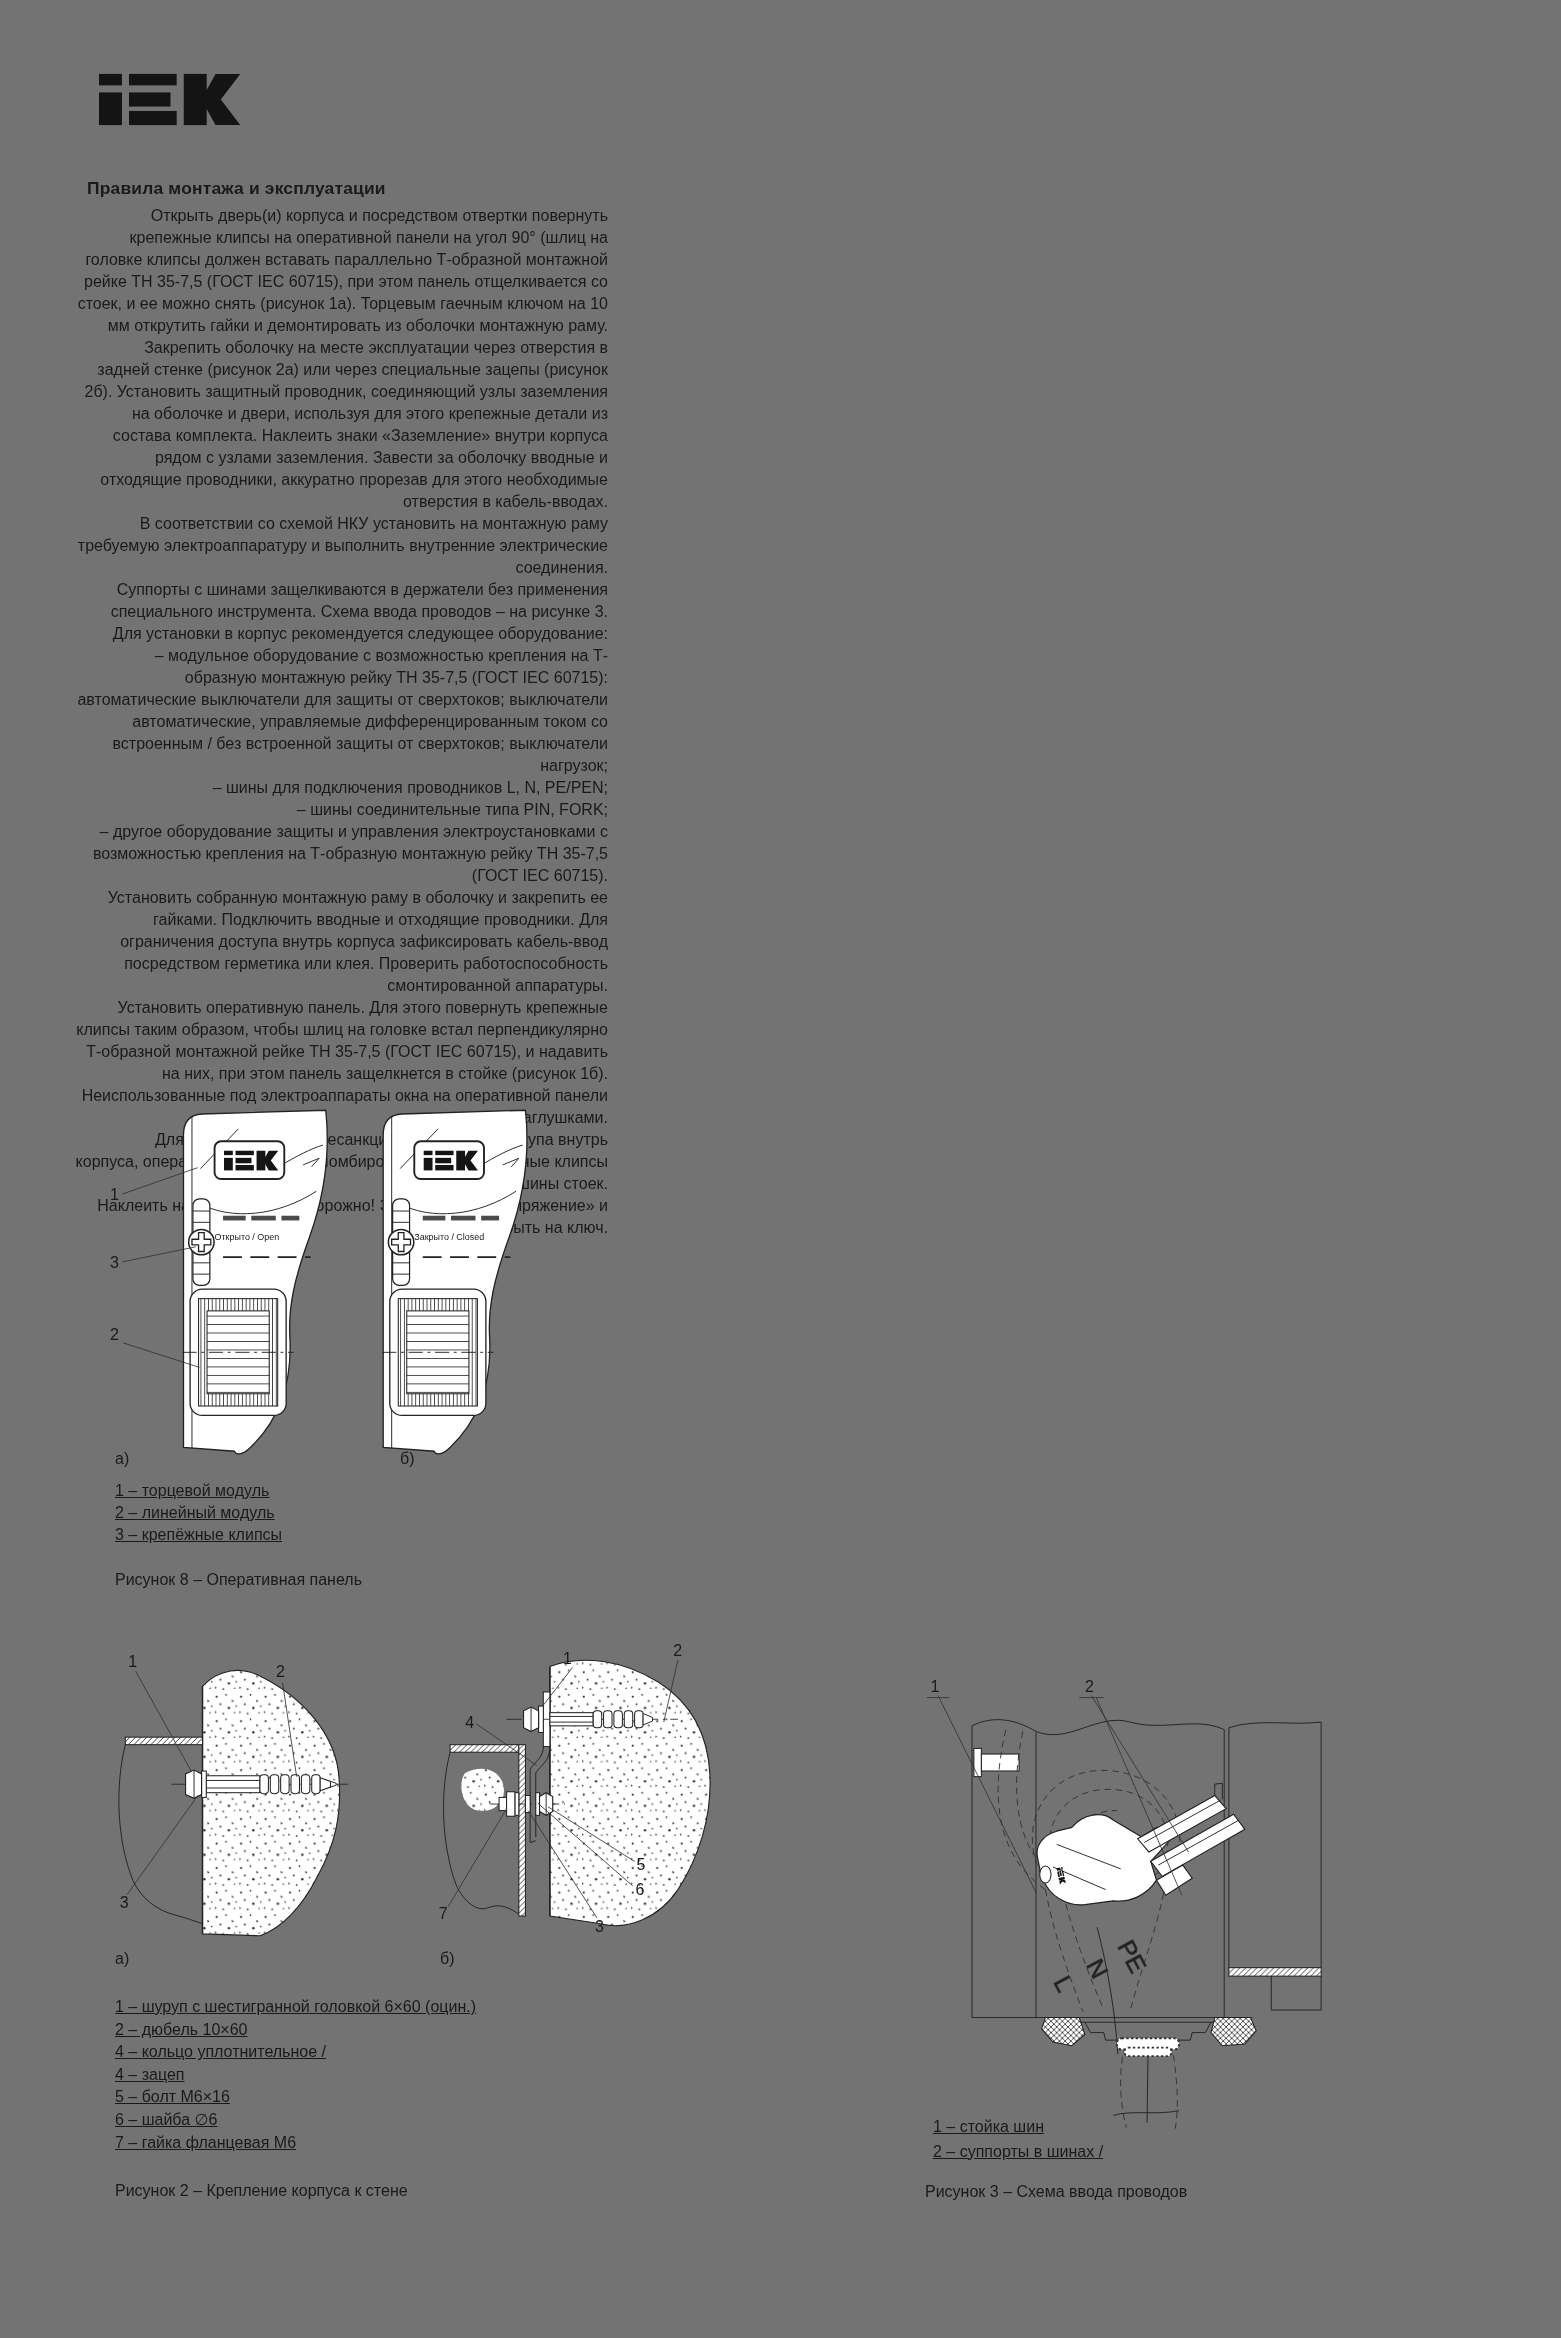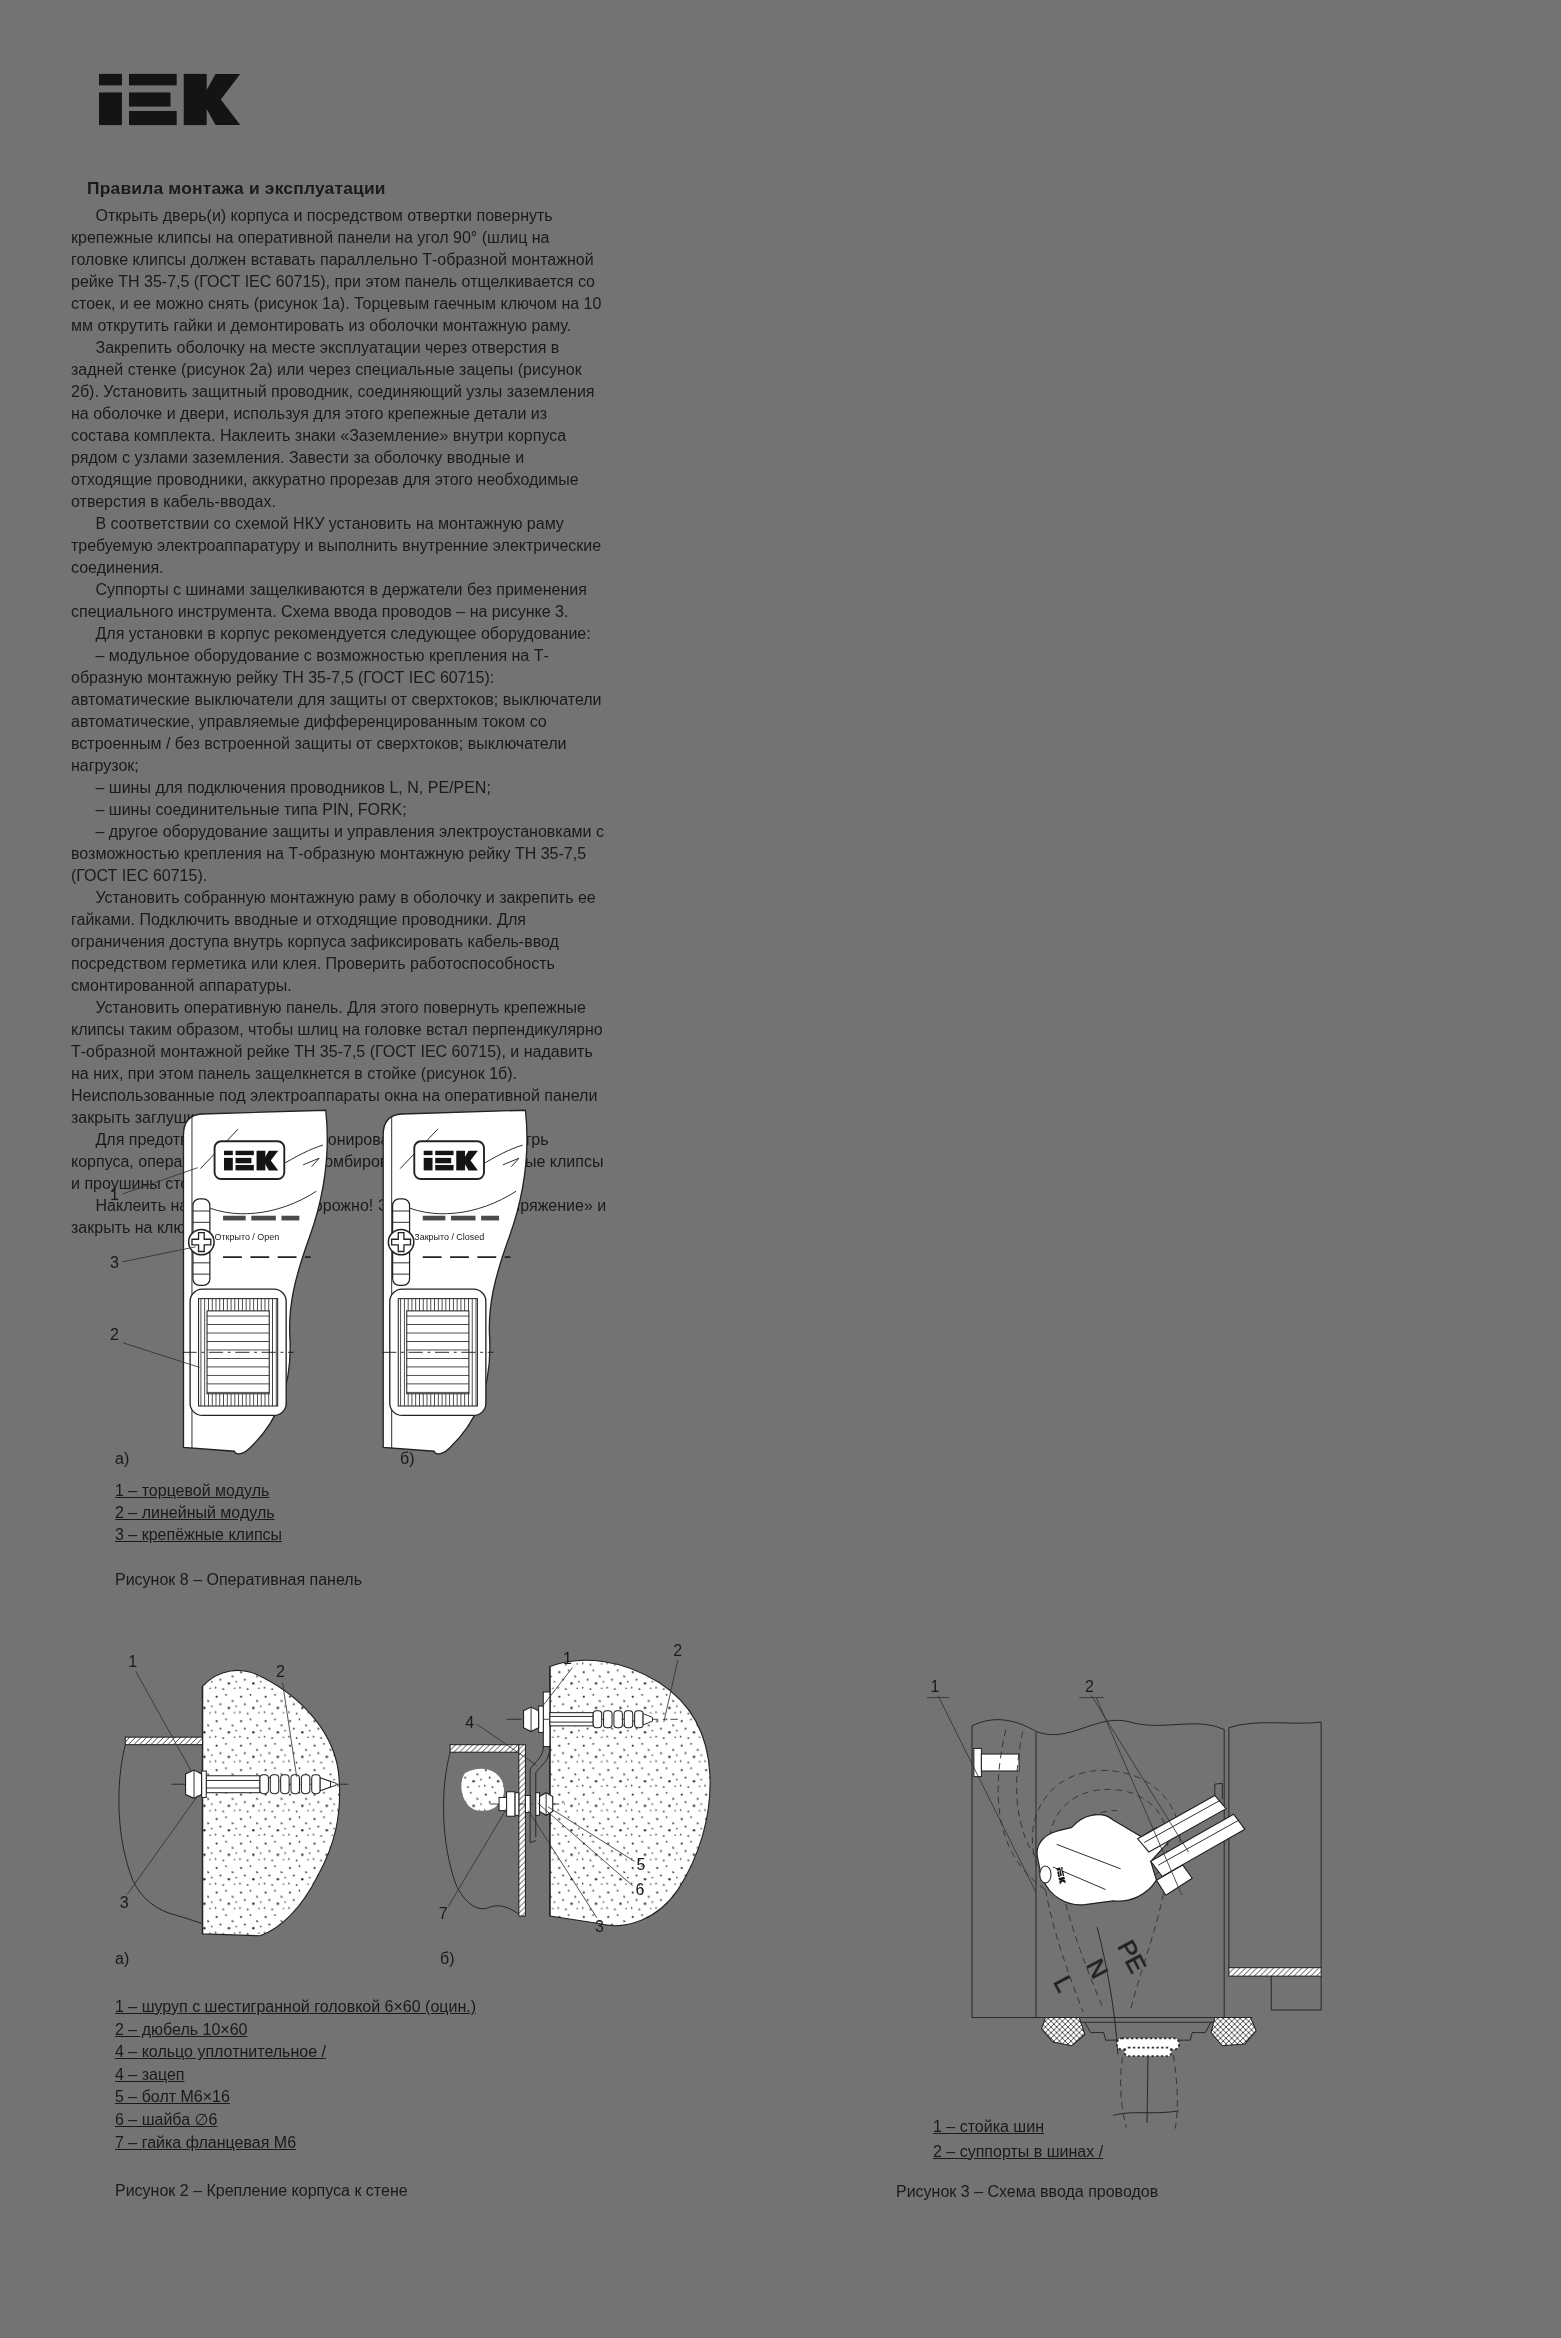--- a/index.html
+++ b/index.html
@@ -1,20 +1,20 @@
 <!DOCTYPE html>
 <html style="font-size:15px"><head>
 <meta charset="utf-8">
 <style>
   html,body{margin:0;padding:0;background:#fff;}
   .page{position:relative;width:1561px;height:2338px;background:#737373;overflow:hidden;
         font-family:"Liberation Sans",sans-serif;color:#1a1a1a;}
   .abs{position:absolute;}
   .heading{font-size:17.4px;font-weight:bold;letter-spacing:0.2px;}
-  .body-text{font-size:16px;line-height:22px;width:537px;text-align:left;}
+  .body-text{font-size:16px;line-height:22px;width:537px;text-align:right;}
   .body-text p{margin:0;text-indent:24.5px;}
   .cap{font-size:16px;line-height:22px;}
   .legend div{white-space:nowrap;text-decoration:underline;}
   .lh24 div{line-height:22.6px;}
   .lh26 div{line-height:24.5px;margin-left:11px;}
   svg{display:block;overflow:visible;}
   svg text{font-family:"Liberation Sans",sans-serif;fill:#1a1a1a;}
   .callout{font-size:17px;}
   .ln{stroke:#222;stroke-width:1;fill:none;}
   .leader{stroke:#333;stroke-width:.9;fill:none;}
@@ -333,16 +333,16 @@
     <line x1="24" y1="58" x2="48" y2="58" class="leader"></line>
     <line x1="186" y1="58" x2="212" y2="58" class="leader"></line>
     <text x="28" y="52" class="callout">1</text>
     <text x="192" y="52" class="callout">2</text>
   </svg>
 
   <div class="abs cap legend lh26" style="left:922px;top:2115px">
     <div>1 – стойка шин</div>
     <div>2 – суппорты в шинах /</div>
   </div>
-  <div class="abs cap" style="left:896px;top:2181px">Рисунок 3 – Схема ввода проводов</div>
+  <div class="abs cap" style="left:925px;top:2181px">Рисунок 3 – Схема ввода проводов</div>
 
 </div>
 
 
 </body></html>

